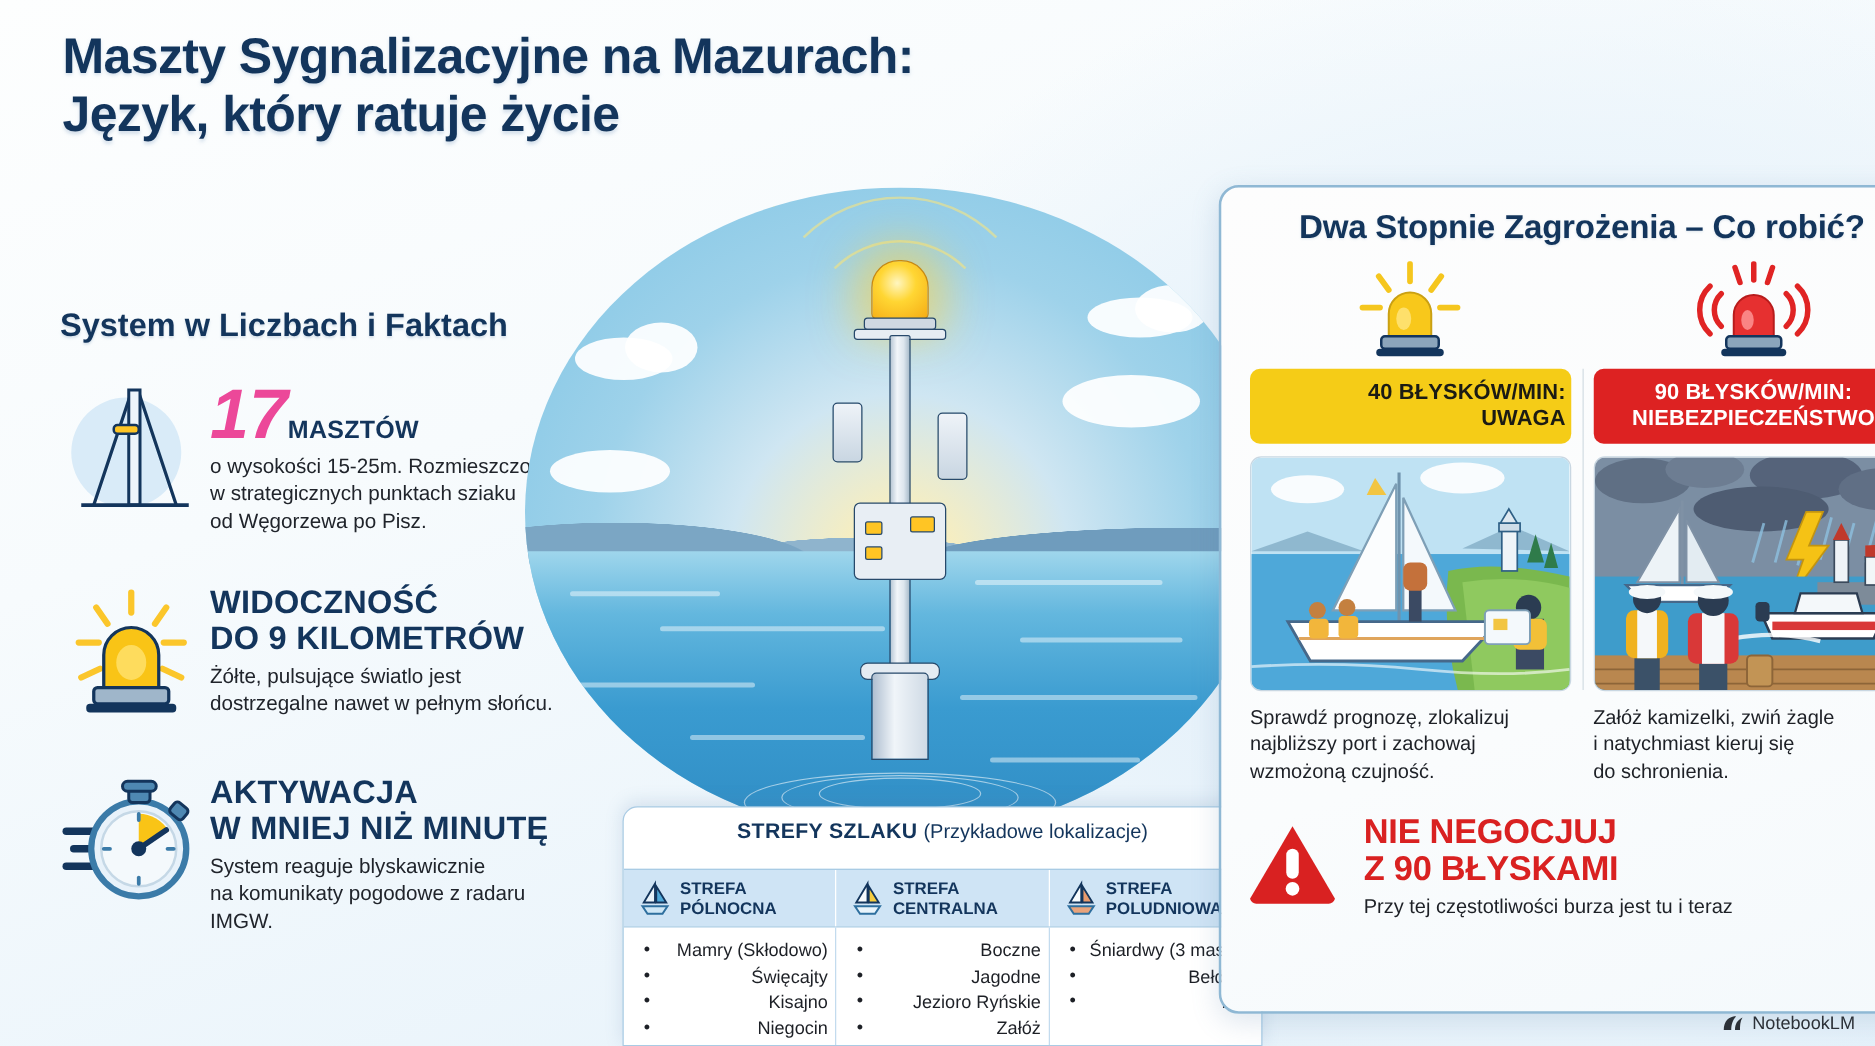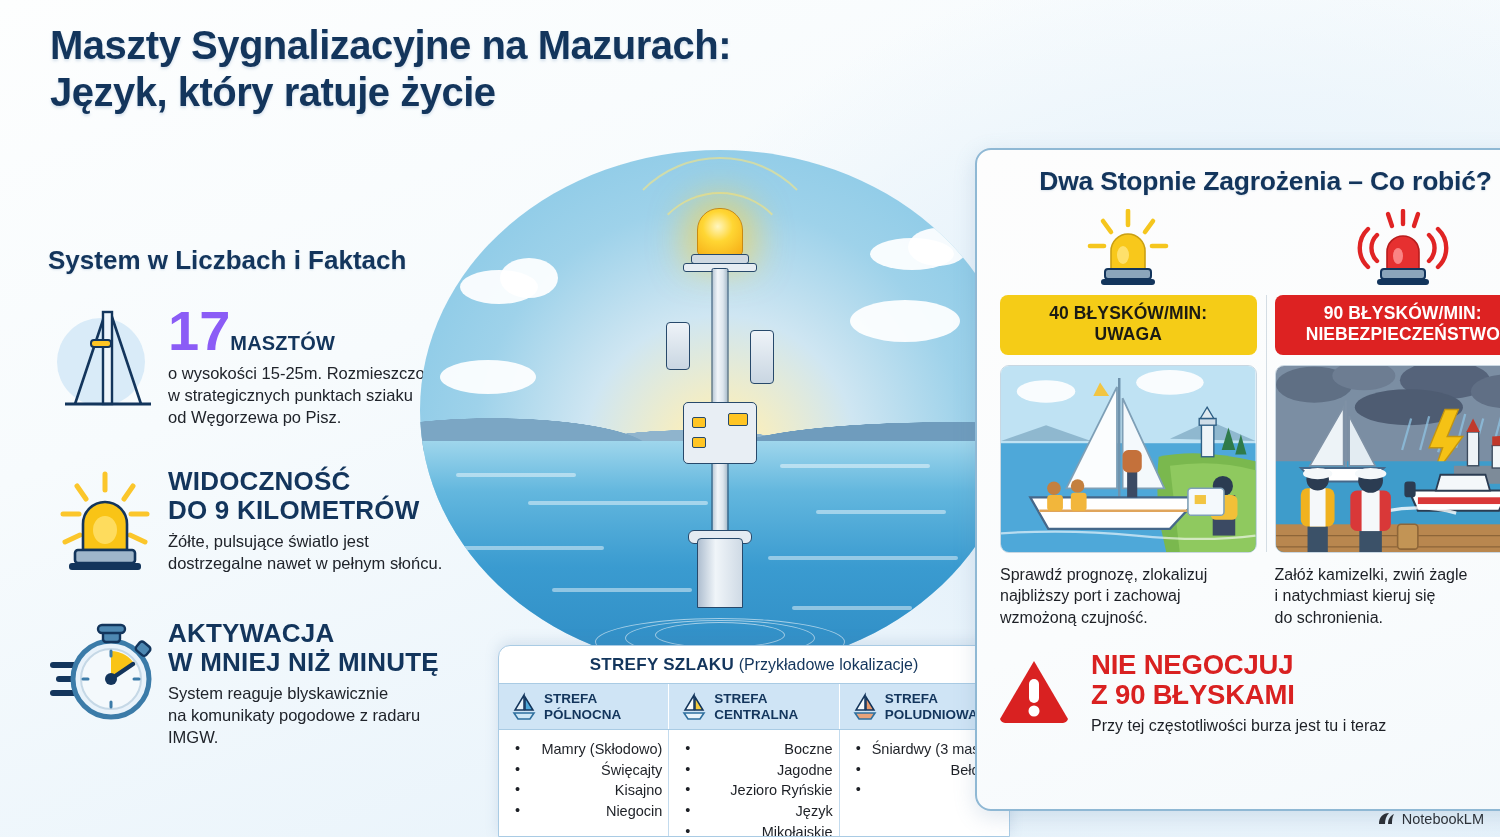--- a/index.html
+++ b/index.html
@@ -33,22 +33,23 @@
     text-shadow: 0 1px 2px rgba(150,175,200,.35);
     margin-bottom: 24px;
   }
   .fact { display: flex; align-items: flex-start; margin-bottom: 34px; }
   .fact-icon {
     width: 120px; flex: 0 0 120px; height: 118px;
     position: relative; display: flex; align-items: center; justify-content: center;
   }
   .fact-body { padding-top: 4px; flex: 1; }
   .big-num {
-    color: #8b5cf6; font-size: 56px; font-weight: bold; line-height: .95;
+    color: #ec4899; font-size: 56px; font-weight: bold; line-height: .95;
     vertical-align: baseline;
+    font-style: italic;
   }
   .big-num-unit {
     color: #13355c; font-size: 20px; font-weight: bold; letter-spacing: .2px;
   }
   .fact-title {
     color: #13355c; font-size: 26px; font-weight: bold; line-height: 1.12;
     letter-spacing: .2px;
   }
   .fact-desc {
     color: #20242b; font-size: 16.5px; line-height: 1.34; margin-top: 5px;
@@ -145,21 +146,21 @@
 
   
   .zones {
     position: absolute; left: 498px; top: 645px; width: 512px; height: 192px;
     background: #ffffff;
     border: 1.5px solid #a9cbe4; border-radius: 12px 12px 0 0;
     box-shadow: 0 -3px 14px rgba(90,130,170,.18);
     overflow: hidden;
   }
   .zones-title {
-    text-align: center; padding: 9px 0 8px; color: #13355c; font-size: 17px;
+    text-align: center; padding: 9px 0 20px; color: #13355c; font-size: 17px;
   }
   .zones-title b { font-weight: bold; letter-spacing: .3px; }
   .zones-title span { font-weight: normal; font-size: 16px; }
   .zones-head { display: flex; background: #cfe4f5; border-top: 1.2px solid #a9cbe4; }
   .zones-head > div {
     flex: 1; display: flex; align-items: center; gap: 7px;
     padding: 7px 6px 7px 12px; border-left: 1.2px solid #ffffff;
   }
   .zones-head > div:first-child { border-left: none; }
   .zh-label { color: #13355c; font-size: 13.5px; font-weight: bold; line-height: 1.16; }
@@ -194,21 +195,21 @@
   .level { flex: 1; padding: 0 9px; position: relative; }
   .level + .level::before {
     content:""; position:absolute; left:0; top: 92px; bottom: 76px; width:1px; background:#d4dde4;
   }
   .beacon { height: 92px; display:flex; align-items:center; justify-content:center; }
   .badge {
     border-radius: 8px; text-align: center; font-weight: bold;
     font-size: 17.5px; line-height: 1.22; padding: 8px 4px 9px;
     letter-spacing: .1px;
   }
-  .badge.warn { background: #f5cc17; color: #1b1b14; }
+  .badge.warn { background: #f5cc17; color: #1b1b14; text-align: right; }
   .badge.danger { background: #dd2222; color: #ffffff; }
   .scene {
     margin-top: 10px; height: 188px; border-radius: 9px; overflow: hidden;
     border: 1px solid #c9d7e2; position: relative;
   }
   .level-desc {
     margin-top: 11px; color: #1d2026; font-size: 16px; line-height: 1.34;
   }
   .level-desc div { white-space: nowrap; }
 
@@ -419,21 +420,21 @@
     <ul>
       <li>Mamry (Skłodowo)</li>
       <li>Święcajty</li>
       <li>Kisajno</li>
       <li>Niegocin</li>
     </ul>
     <ul>
       <li>Boczne</li>
       <li>Jagodne</li>
       <li>Jezioro Ryńskie</li>
-      <li>Język</li>
+      <li>Załóż</li>
       <li>Mikołajskie</li>
     </ul>
     <ul>
       <li>Śniardwy (3 maszty)</li>
       <li>Bełdany</li>
       <li>Roś</li>
     </ul>
   </div>
 </section>
 

